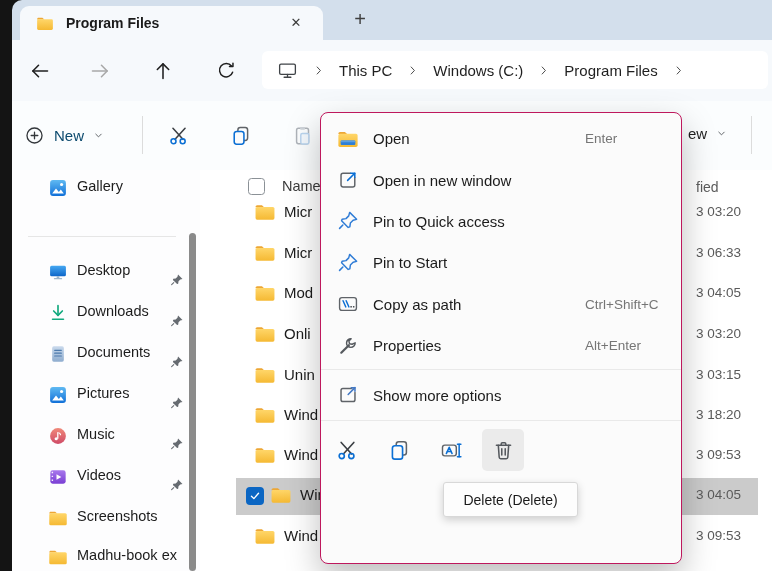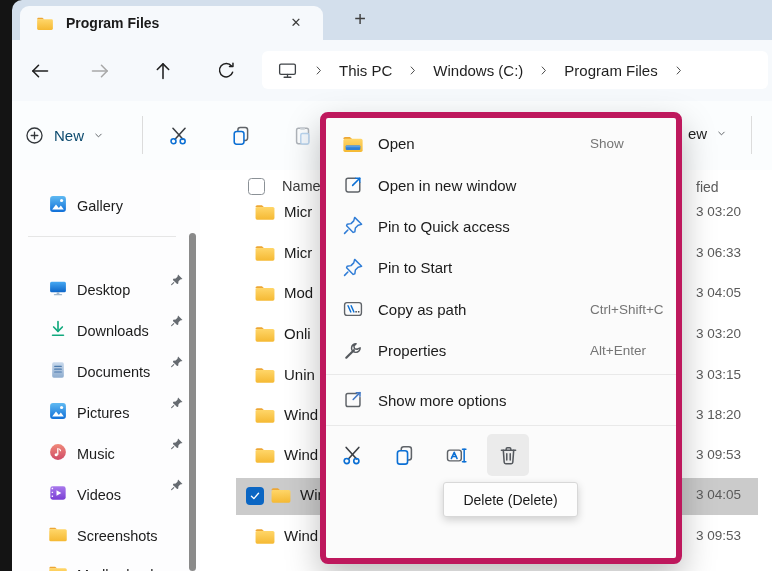--- a/index.html
+++ b/index.html
@@ -29,42 +29,42 @@
   .newbtn svg.cd{width:13px;height:13px;}
   .tdiv{position:absolute;top:15px;width:1px;height:38px;background:#dcdcdc;}
   .tbtn{position:absolute;top:22px;width:26px;height:26px;}
   .tbtn svg{width:22px;height:22px;margin:2px;}
   .viewbtn{position:absolute;left:676px;top:24px;display:flex;align-items:center;}
   .viewbtn .vlab{font-size:15px;color:#1f1f1f;margin-right:8px;}
   .viewbtn svg{width:13px;height:13px;}
   
   .content{position:absolute;left:0;top:170px;width:760px;height:401px;background:#ffffff;}
   .sidebar{position:absolute;left:0;top:0;width:188px;height:401px;background:#fdfdfe;}
-  .sitem{position:absolute;left:0;width:188px;height:36px;display:flex;align-items:flex-end;}
+  .sitem{position:absolute;left:0;width:188px;height:36px;display:flex;align-items:flex-start;}
   .sitem svg.sic{width:20px;height:20px;margin-left:36px;flex:0 0 auto;}
   .sitem .slab{font-size:14.5px;margin-left:9px;color:#1c1c1c;white-space:nowrap;}
   .sitem svg.pin{position:absolute;right:16px;top:11px;width:14px;height:14px;}
   .sdiv{position:absolute;left:16px;top:66px;width:148px;height:1px;background:#e6e6e6;}
   .sscroll{position:absolute;left:177px;top:63px;width:7px;height:338px;background:#8a8a8a;border-radius:4px;}
   
   .files{position:absolute;left:188px;top:0;width:572px;height:401px;background:#ffffff;}
   .fhead{position:absolute;left:0;top:0;width:572px;height:34px;background:#ffffff;z-index:2;}
   .hcheck{position:absolute;left:48px;top:8px;width:15px;height:15px;border:1.5px solid #8b9196;border-radius:3.5px;background:#fff;}
   .hname{position:absolute;left:82px;top:8px;font-size:14.5px;color:#3c3c3c;}
   .hdate{position:absolute;left:496px;top:9px;font-size:14px;color:#5c5c5c;}
   .selbar{position:absolute;left:36px;top:308px;width:522px;height:37px;background:#cbcbcb;z-index:1;}
   .frow{position:absolute;left:0;width:572px;height:36px;z-index:1;}
   .frow svg.fic{position:absolute;left:54px;top:8px;width:22px;height:18px;}
   .frow .fname{position:absolute;left:84px;top:8px;font-size:15px;color:#1c1c1c;white-space:nowrap;}
   .frow .fdate{position:absolute;left:496px;top:9px;font-size:13.5px;color:#5a5a5a;white-space:nowrap;}
   .rcheck{position:absolute;left:46px;top:9px;width:18px;height:18px;background:#0b66c3;border-radius:4px;}
   .rcheck svg{width:12px;height:12px;margin:3px;}
   
   .menu{position:absolute;left:320px;top:112px;width:362px;height:452px;background:#fbfbfb;
-    border:6px solid #be185d;border-radius:8px;box-shadow:0 14px 34px rgba(0,0,0,.26);z-index:10;
+    border:1px solid #be185d;border-radius:8px;box-shadow:0 14px 34px rgba(0,0,0,.26);z-index:10;
     box-sizing:border-box;padding-top:5px;}
   .mi{position:relative;height:41.4px;display:flex;align-items:center;}
   .mi svg.mic{width:22px;height:22px;margin-left:16px;flex:0 0 auto;}
   .mi .mil{font-size:15px;color:#1b1b1b;margin-left:14px;white-space:nowrap;}
   .mi .mis{position:absolute;left:264px;font-size:13.5px;color:#757575;white-space:nowrap;}
   .msep{height:1px;background:#e9e9e9;margin:3px 0;}
   .mshow{height:44px;}
   .mqrow{height:52px;display:flex;align-items:center;padding-left:5px;}
   .qbtn{width:42px;height:42px;border-radius:5px;display:flex;align-items:center;justify-content:center;margin-right:10px;}
   .qbtn svg{width:23px;height:23px;}
@@ -513,21 +513,21 @@
       </div>
     </div>
   </div>
 
   <div class="menu">
     <div class="mi">
       <svg class="mic">
           <use href="#i-folder-open"></use>
         </svg>
       <span class="mil">Open</span>
-      <span class="mis">Show</span>
+      <span class="mis">Enter</span>
     </div>
     <div class="mi">
       <svg class="mic">
           <use href="#i-newwindow"></use>
         </svg>
       <span class="mil">Open in new window</span>
     </div>
     <div class="mi">
       <svg class="mic">
           <use href="#i-pin-blue"></use>

